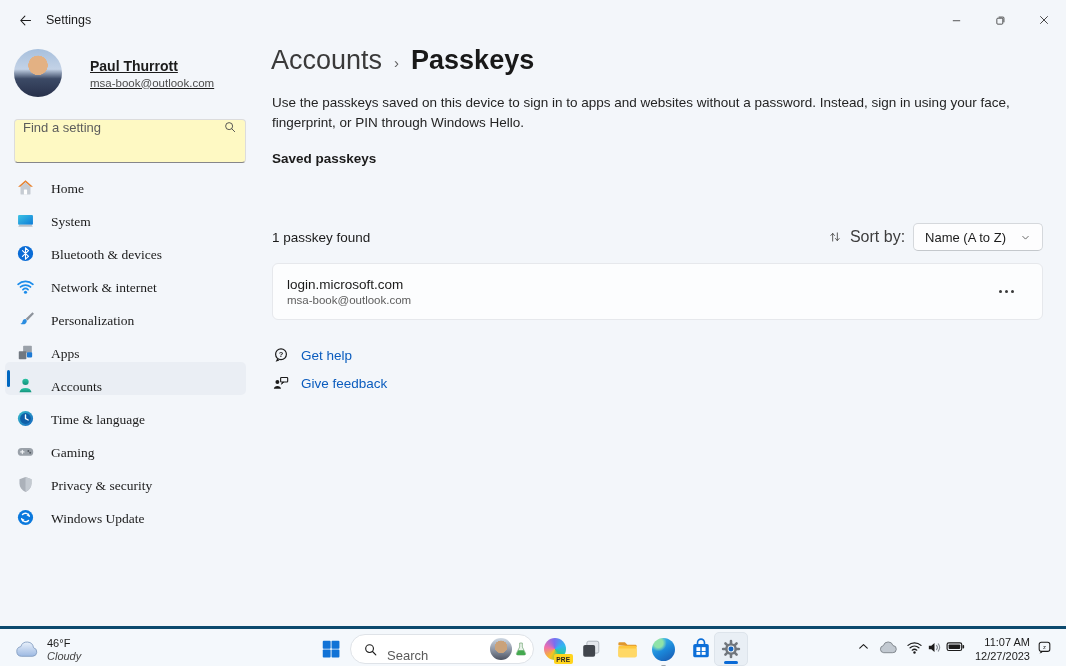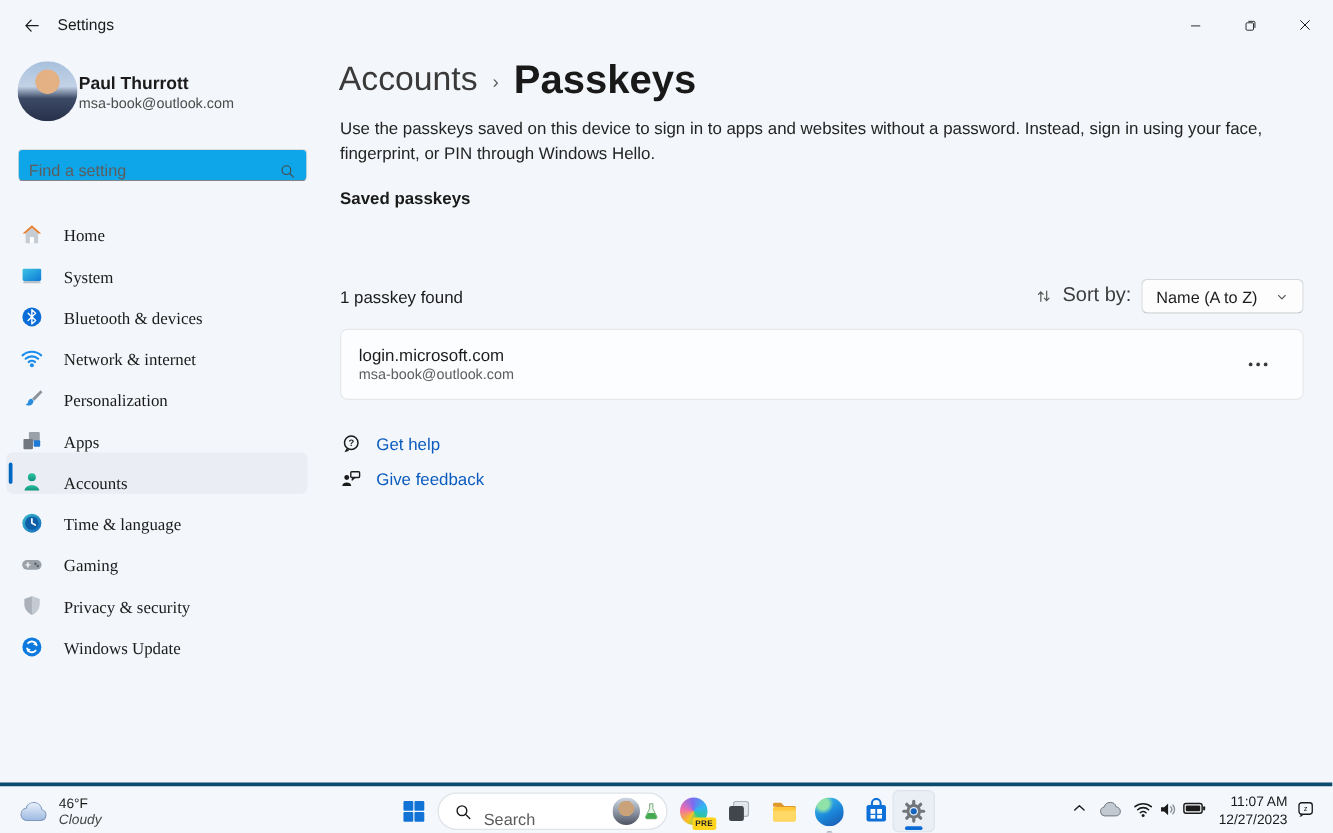--- a/index.html
+++ b/index.html
@@ -13,49 +13,49 @@
   
   .titlebar { position:absolute; top:0; left:0; width:1066px; height:40px; }
   .back-btn { position:absolute; left:8px; top:4px; width:34px; height:32px;
     display:flex; align-items:center; justify-content:center; border-radius:5px; cursor:pointer; }
   .tb-title { position:absolute; left:46px; top:13px; font-size:12.5px; color:#1b1b1b; }
   .win-controls { position:absolute; right:0; top:0; height:40px; display:flex; }
   .win-btn { width:44px; height:40px; display:flex; align-items:center; justify-content:center; }
 
   
   .sidebar { position:absolute; left:0; top:40px; width:260px; bottom:40px; }
-  .profile { position:absolute; left:14px; top:9px; display:flex; align-items:center; gap:1px; }
+  .profile { position:absolute; left:14px; top:9px; display:flex; align-items:center; gap:28px;text-decoration:underline; }
   .avatar { width:48px; height:48px; border-radius:50%;
     background:
       radial-gradient(circle at 50% 34%, #e3b183 0 24%, rgba(0,0,0,0) 25%),
       linear-gradient(180deg,#a7c0dd 0%,#c3d2e6 42%,#3c4a66 62%,#27304a 100%);
   }
   .profile-name { font-size:14px; font-weight:bold; }
   .profile-email { font-size:11.5px; color:#4c4c4c; margin-top:3px; }
-  .find-box { position:absolute; left:14px; top:79px; width:232px; height:26px;
-    background:#0ea5e9; border:1px solid #dcdcdc; border-bottom-color:#86868a;
-    border-radius:4px; display:flex; align-items:flex-end; padding:0 8px; }
+  .find-box { position:absolute; left:14px; top:79px; width:232px; height:44px;
+    background:#fef9c3; border:1px solid #dcdcdc; border-bottom-color:#86868a;
+    border-radius:4px; display:flex; align-items:flex-start; padding:0 8px; }
   .find-box input { flex:1; border:none; outline:none; font-size:13px; background:transparent;
     font-family:inherit; color:#1b1b1b; }
   .find-box input::placeholder { color:#5d5d5d; }
   .nav { position:absolute; left:5px; top:124px; width:241px; }
   .nav-item { position:relative; height:33px; display:flex; align-items:flex-end;
     border-radius:5px; cursor:pointer; padding-left:11px;font-family:Liberation Serif, serif; }
   .nav-item .nicon { width:19px; height:19px; margin-right:16px; flex:0 0 19px; }
   .nav-item .nlabel { font-size:13.5px; color:#1b1b1b; }
   .nav-item.selected { background:#eaeef4; }
   .nav-item.selected::before { content:""; position:absolute; left:2px; top:8px;
     width:3px; height:17px; border-radius:2px; background:#0067c0; }
 
   
   .main { position:absolute; left:271px; top:40px; width:772px; bottom:40px; }
   .breadcrumb { position:absolute; left:0; top:5px; display:flex; align-items:center; }
   .bc-parent { font-size:27px; font-weight:400; color:#3a3a3a; cursor:pointer; }
   .bc-sep { font-size:15px; color:#616161; margin:4px 12px 0; }
-  .bc-current { font-size:32px; font-weight:600; color:#191919; }
+  .bc-current { font-size:27px; font-weight:600; color:#191919; }
   .page-desc { position:absolute; left:1px; top:53px; width:772px; font-size:13.5px;
     line-height:20px; color:#242424; }
   .section-label { position:absolute; left:1px; top:111px; font-size:13.5px; font-weight:bold; }
   .pk-search { position:absolute; left:1px; top:131px; width:303px; height:28px;
     background:#fff; border:1px solid #d9d9d9; border-bottom:2px solid #0067c0;
     border-radius:5px; display:flex; align-items:center; padding:0 10px; }
   .pk-search input { flex:1; border:none; outline:none; background:transparent;
     font-size:13px; font-family:inherit; color:#1b1b1b; }
   .pk-search input::placeholder { color:#767676; }
   .result-row { position:absolute; left:1px; top:183px; width:771px; height:28px;

